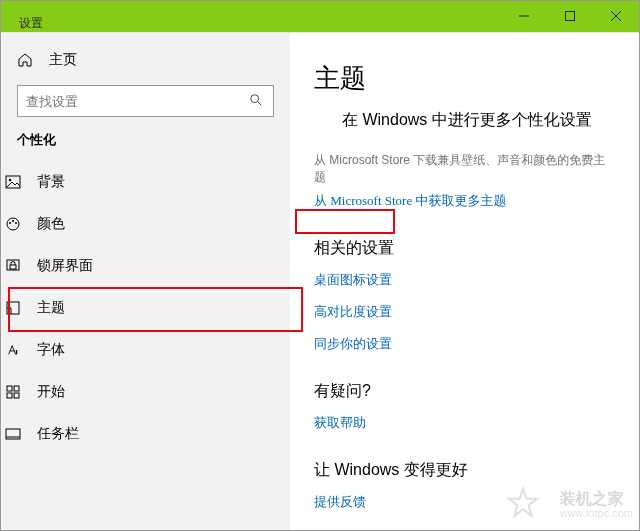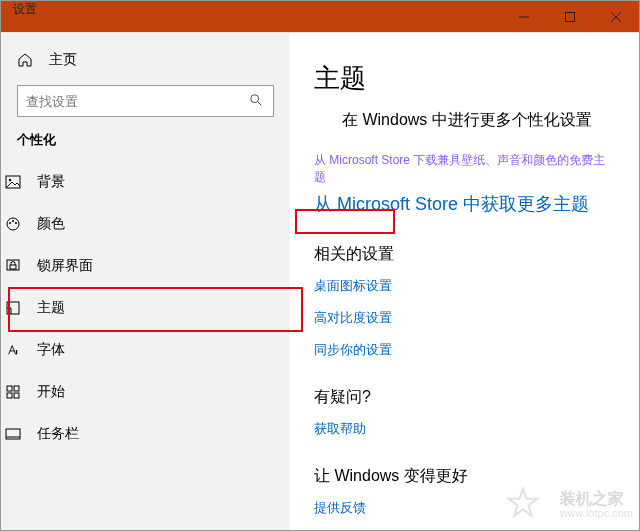--- a/index.html
+++ b/index.html
@@ -1,40 +1,40 @@
 <!DOCTYPE html>
 <html><head>
 <meta charset="utf-8">
 <style>
 * { margin: 0; padding: 0; box-sizing: border-box; font-family: "Microsoft YaHei", "Segoe UI", sans-serif; }
 body { width: 640px; height: 531px; background: #fff; overflow: hidden; position: relative; border: 1px solid #999; }
 
-.titlebar { height: 32px; display: flex; align-items: flex-start; padding-left: 12px; font-size: 12px; color: #222; border-bottom: 1px solid #e6e6e6; background:#c2410c; }
+.titlebar { height: 32px; display: flex; align-items: flex-end; padding-left: 18px; font-size: 12px; color: #222; border-bottom: 1px solid #e6e6e6; background:#84cc16; }
 .titlebar .spacer { flex: 1; }
 .winbtn { width: 46px; height: 32px; display: flex; align-items: center; justify-content: center; color: #222; }
 .winbtn svg { width: 10px; height: 10px; }
 
 .content { display: flex; height: calc(100% - 32px); }
 .sidebar { width: 289px; background: #f2f2f2; padding-top: 10px; display: flex; flex-direction: column; }
 .homebtn { display: flex; align-items: center; gap: 16px; padding: 8px 16px; font-size: 14px; color: #000; margin-bottom: 8px; }
 .homebtn .ico, .navitem .ico { width: 16px; height: 16px; display: flex; align-items: center; justify-content: center; color: #000; }
 .searchwrap { padding: 0 16px 14px; }
 .search { display: flex; align-items: center; height: 32px; border: 1px solid #999; background: #fff; padding: 0 8px; }
 .search input { flex: 1; border: none; outline: none; font-size: 13px; background: transparent; color: #14532d; }
 .search .sicon { width: 16px; height: 16px; color: #333; }
 .category { padding: 0 16px 12px; font-size: 13px; font-weight: 600; color: #000; }
 .navitem { display: flex; align-items: center; gap: 16px; padding: 12px 4px; font-size: 14px; color: #000; }
 .hlbox1 { position: absolute; left: 7px; top: 286px; width: 295px; height: 45px; border: 2px solid #e30613; pointer-events: none; }
 .hlbox2 { position: absolute; left: 294px; top: 208px; width: 100px; height: 25px; border: 2px solid #e30613; pointer-events: none; }
 
 .main { flex: 1; padding: 28px 24px 0 24px; overflow: hidden; }
 .main h1 { font-size: 26px; font-weight: 400; margin-bottom: 14px; color: #000; }
 .sub { font-size: 16px; color: #000; margin-bottom: 10px; margin-left: 28px; }
-.desc { font-size: 12px; color: #8b5cf6; margin-bottom: 6px; margin-top: 21px; }
-.link { font-size: 18px; color: #0067c0; margin-bottom: 22px; display: block; }
+.desc { font-size: 12px; color: #737373; margin-bottom: 6px; margin-top: 21px; }
+.link { font-size: 13px; color: #0067c0; margin-bottom: 22px; display: block; font-family: Liberation Serif, serif; }
 .group { margin-top: 28px; }
 .grouptitle { font-size: 16px; color: #000; margin-bottom: 12px; }
 .linksm { font-size: 13px; color: #0067c0; margin-bottom: 14px; display: block; }
 
 .watermark { position: absolute; right: 6px; bottom: 6px; display: flex; align-items: center; gap: 20px; opacity: 0.45; pointer-events: none; }
 .watermark .star svg { width: 34px; height: 34px; }
 .watermark .wtxt { font-size: 16px; color: #aaa; font-weight: 600; line-height: 1.05; }
 .watermark .url { font-size: 11px; color: #bbb; }
 </style>
 </head>

